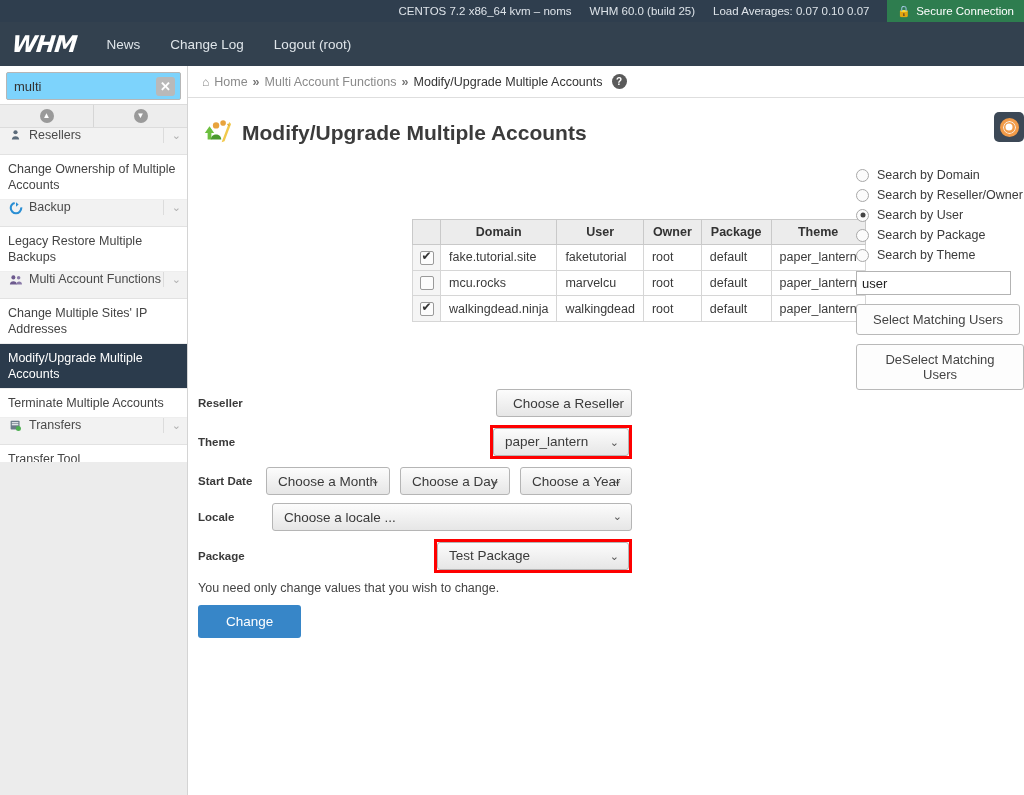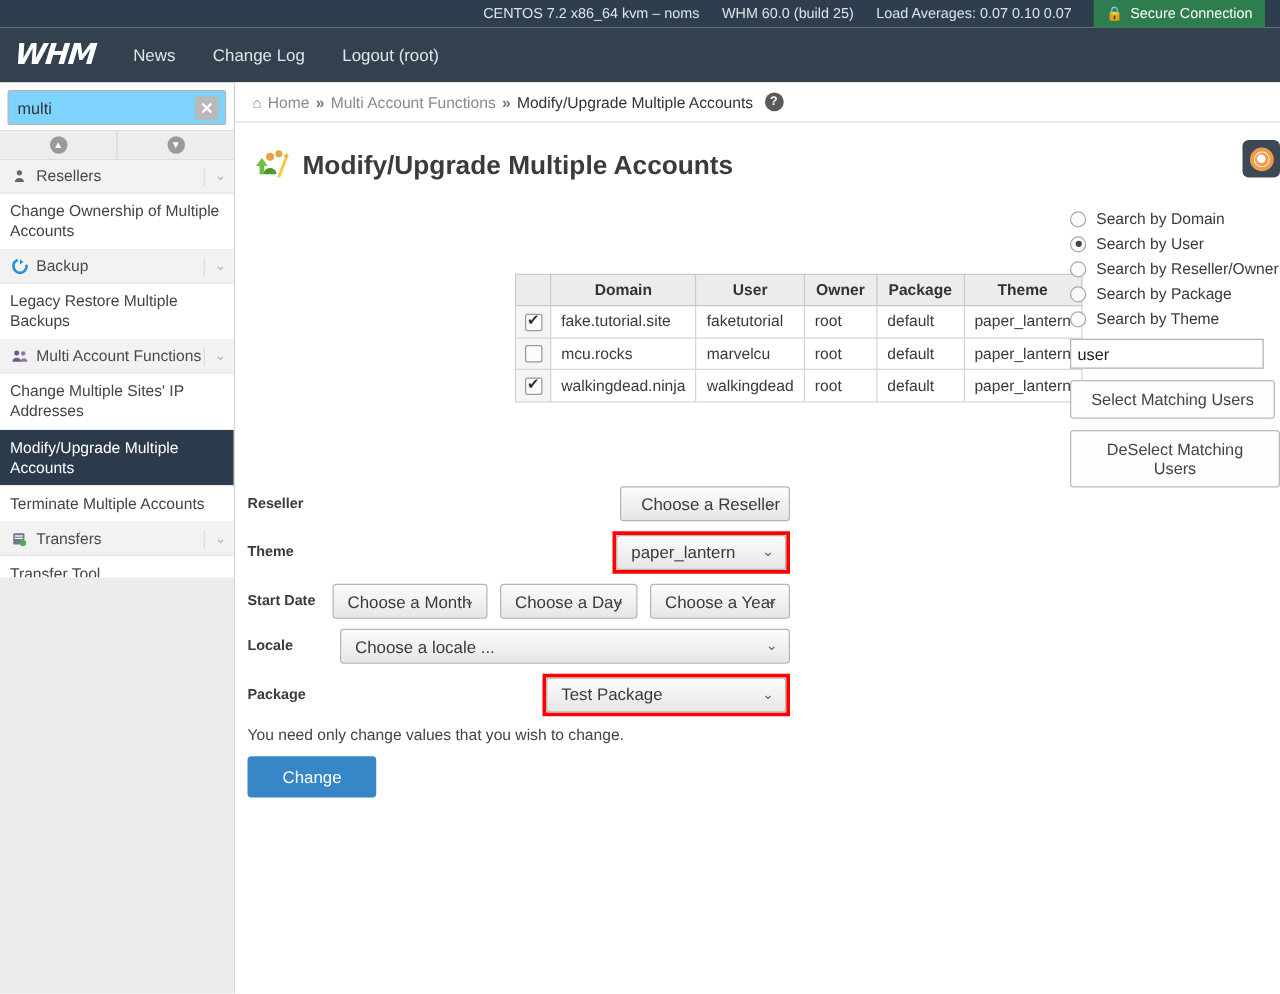--- a/index.html
+++ b/index.html
@@ -15,21 +15,21 @@
 
   
   .topbar {
     height: 22px;
     background: #2f3e4e;
     color: #dde3e9;
     font-size: 11.5px;
     display: flex;
     align-items: center;
     justify-content: flex-end;
-    padding-right: 12px;
+    padding-right: 0;
   }
   .topbar-item { margin-right: 18px; white-space: nowrap; }
   .secure-badge {
     background: #2e7d4f;
     color: #fff;
     height: 22px;
     display: flex;
     align-items: center;
     gap: 5px;
     padding: 0 10px 0 10px;
@@ -115,21 +115,21 @@
     width: 14px; height: 14px; border-radius: 50%;
     background: #9a9a9a; color: #fff;
     font-size: 8px; line-height: 14px; text-align: center;
   }
 
   .nav-list { flex: 1; overflow: hidden; }
   .group-head {
     background: #f2f2f2;
     border-bottom: 1px solid #e2e2e2;
     height: 27px;
-    display: flex; align-items: center;
+    display: flex; align-items: flex-start;
     padding: 0 6px 0 8px;
     font-size: 12.5px;
     color: #4a4a4a;
     cursor: pointer;
   }
   .group-head .g-icon {
     width: 15px; height: 15px; margin-right: 6px;
     display: inline-flex; align-items: center; justify-content: center;
     font-size: 11px;
     flex-shrink: 0;
@@ -523,26 +523,26 @@
           </tr>
         </tbody>
       </table>
 
       <div class="search-panel">
         <label class="radio-row">
           <span class="radio"></span>
           <span class="radio-label">Search by Domain</span>
         </label>
         <label class="radio-row">
+          <span class="radio"></span>
+          <span class="radio-label">Search by Reseller/Owner</span>
+        </label>
+        <label class="radio-row">
           <span class="radio on"></span>
           <span class="radio-label">Search by User</span>
-        </label>
-        <label class="radio-row">
-          <span class="radio"></span>
-          <span class="radio-label">Search by Reseller/Owner</span>
         </label>
         <label class="radio-row">
           <span class="radio"></span>
           <span class="radio-label">Search by Package</span>
         </label>
         <label class="radio-row">
           <span class="radio"></span>
           <span class="radio-label">Search by Theme</span>
         </label>
 

